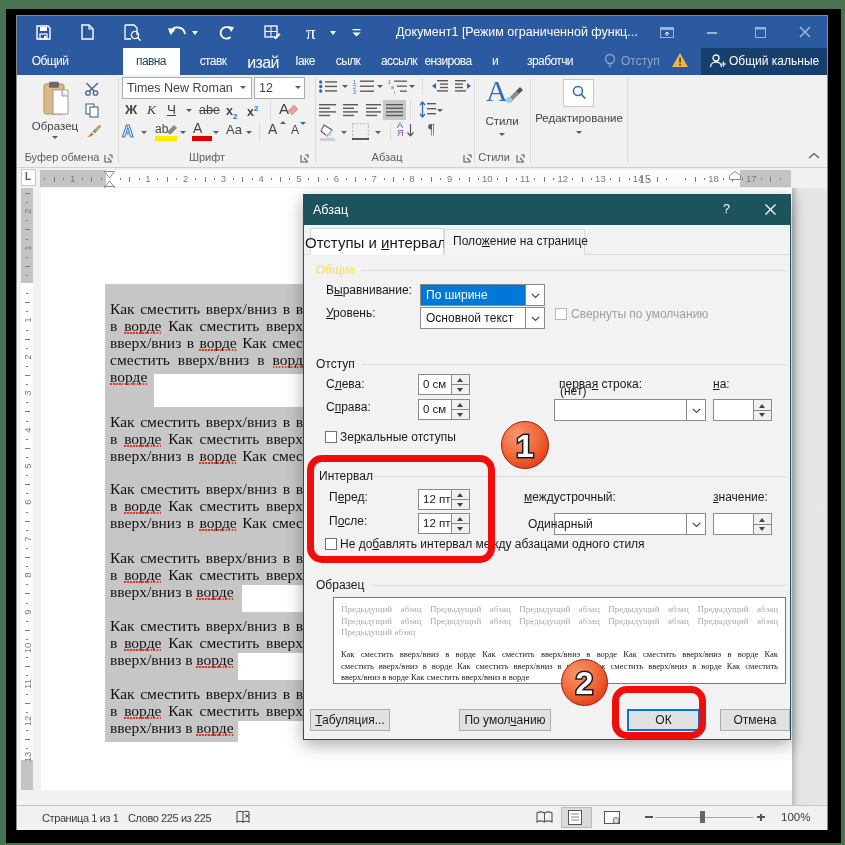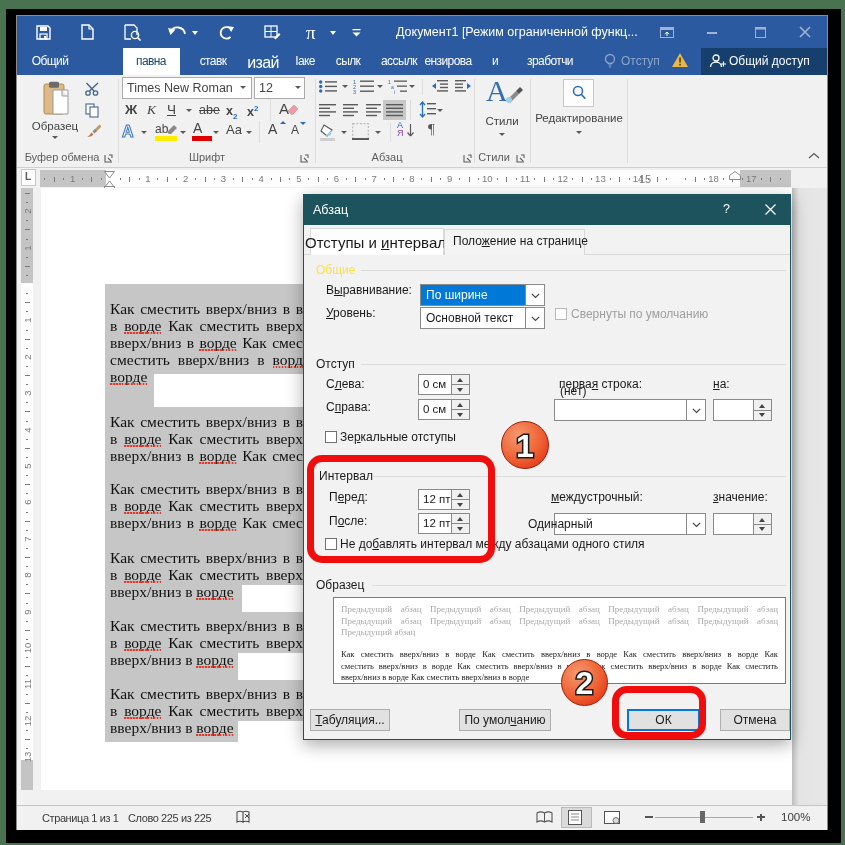--- a/index.html
+++ b/index.html
@@ -82,21 +82,21 @@
     <path d="M9 1L17 15H1z" fill="#e9b64c"></path>
     <rect x="8.2" y="5.5" width="1.7" height="5" fill="#5d4a1e"></rect>
     <rect x="8.2" y="11.8" width="1.7" height="1.8" fill="#5d4a1e"></rect>
   </svg>
 <div class="abs" style="left:701px;top:48px;width:126px;height:27px;background:#163f6e"></div>
 <svg class="ic" style="left:709px;top:53px" width="17" height="17" viewBox="0 0 17 17">
     <circle cx="7" cy="5" r="3" fill="none" stroke="#ffffff" stroke-width="1.3"></circle>
     <path d="M1.5 14c0-3 2.5-5 5.5-5s5.5 2 5.5 5" fill="none" stroke="#ffffff" stroke-width="1.3"></path>
     <path d="M12 11h5M14.5 8.5v5" stroke="#ffffff" stroke-width="1.2"></path>
   </svg>
-<div class="abs" style="left:729px;top:54px;color:#fff;font-size:12px">Общий доступ</div>
+<div class="abs" style="left:729px;top:54px;color:#fff;font-size:12px">Общий кальные</div>
 <div class="abs" style="left:17px;top:75px;width:810px;height:93px;background:#f1f1f1;border-bottom:1px solid #d0d0d0"></div>
 <div class="abs" style="left:118px;top:79px;width:1px;height:84px;background:#dcdcdc"></div>
 <div class="abs" style="left:315px;top:79px;width:1px;height:84px;background:#dcdcdc"></div>
 <div class="abs" style="left:474px;top:79px;width:1px;height:84px;background:#dcdcdc"></div>
 <div class="abs" style="left:530px;top:79px;width:1px;height:84px;background:#dcdcdc"></div>
 <div class="abs" style="left:627px;top:79px;width:1px;height:84px;background:#dcdcdc"></div>
 <svg class="ic" style="left:41px;top:81px" width="30" height="37" viewBox="0 0 30 37">
     <rect x="3" y="3" width="20" height="30" rx="2" fill="#deb887" stroke="#b08d57" stroke-width="1"></rect>
     <rect x="8" y="0.8" width="10" height="6" rx="1.5" fill="#6b6b6b"></rect>
     <path d="M12 9h15v24H12z" fill="#fff" stroke="#9a9a9a" stroke-width="1"></path>
@@ -541,21 +541,21 @@
 <div class="abs" style="left:340px;top:430px;font-size:12px;color:#1a1a1a;white-space:nowrap">Зе<u>р</u>кальные отступы</div>
 <div class="abs" style="left:319px;top:469px;font-size:12px;color:#1a1a1a;white-space:nowrap">Интервал</div>
 <div class="abs" style="left:372px;top:476px;width:414px;height:1px;background:#dcdcdc"></div>
 <div class="abs" style="left:329px;top:490px;font-size:12px;color:#1a1a1a;white-space:nowrap">П<u>е</u>ред:</div>
 <div class="abs" style="left:418px;top:489px;width:52px;height:21px;background:#fff;border:1px solid #8a8a8a"></div>
 <div class="abs" style="left:423px;top:493px;font-size:11.5px;color:#1a1a1a;white-space:nowrap">12 пт</div>
 <div class="abs" style="left:451px;top:490px;width:18px;height:19px;background:#f0f0f0;border-left:1px solid #8a8a8a"></div>
 <div class="abs" style="left:451px;top:499.0px;width:18px;height:1px;background:#8a8a8a"></div>
 <div class="abs" style="left:457px;top:493.0px;width:0;height:0;border-left:3.5px solid transparent;border-right:3.5px solid transparent;border-bottom:4px solid #444"></div>
 <div class="abs" style="left:457px;top:502.5px;width:0;height:0;border-left:3.5px solid transparent;border-right:3.5px solid transparent;border-top:4px solid #444"></div>
-<div class="abs" style="left:551px;top:490px;font-size:12px;color:#1a1a1a;white-space:nowrap"><u>м</u>еждустрочный:</div>
+<div class="abs" style="left:524px;top:490px;font-size:12px;color:#1a1a1a;white-space:nowrap"><u>м</u>еждустрочный:</div>
 <div class="abs" style="left:713px;top:490px;font-size:12px;color:#1a1a1a;white-space:nowrap"><u>з</u>начение:</div>
 <div class="abs" style="left:329px;top:514px;font-size:12px;color:#1a1a1a;white-space:nowrap">П<u>о</u>сле:</div>
 <div class="abs" style="left:418px;top:513px;width:52px;height:21px;background:#fff;border:1px solid #8a8a8a"></div>
 <div class="abs" style="left:423px;top:517px;font-size:11.5px;color:#1a1a1a;white-space:nowrap">12 пт</div>
 <div class="abs" style="left:451px;top:514px;width:18px;height:19px;background:#f0f0f0;border-left:1px solid #8a8a8a"></div>
 <div class="abs" style="left:451px;top:523.0px;width:18px;height:1px;background:#8a8a8a"></div>
 <div class="abs" style="left:457px;top:517.0px;width:0;height:0;border-left:3.5px solid transparent;border-right:3.5px solid transparent;border-bottom:4px solid #444"></div>
 <div class="abs" style="left:457px;top:526.5px;width:0;height:0;border-left:3.5px solid transparent;border-right:3.5px solid transparent;border-top:4px solid #444"></div>
 <div class="abs" style="left:554px;top:513px;width:152px;height:22px;background:#fff;border:1px solid #8a8a8a"></div>
 <div class="abs" style="left:528px;top:517px;font-size:12px;color:#1a1a1a;white-space:nowrap">Одинарный</div>

